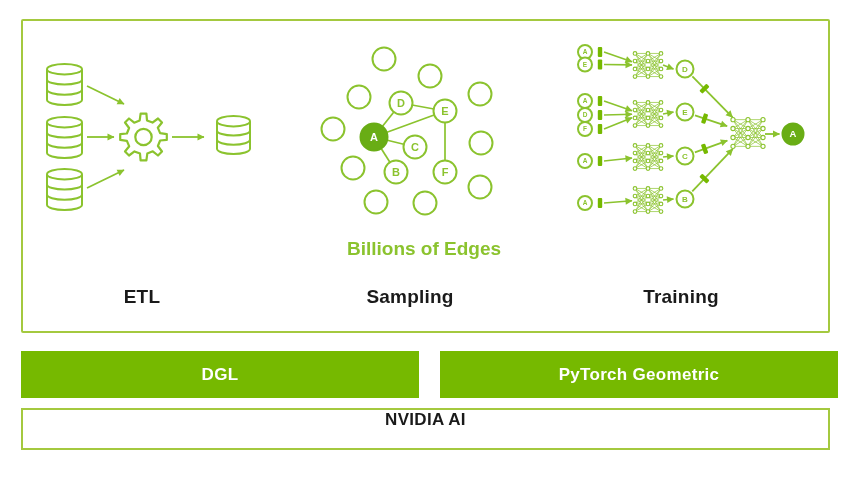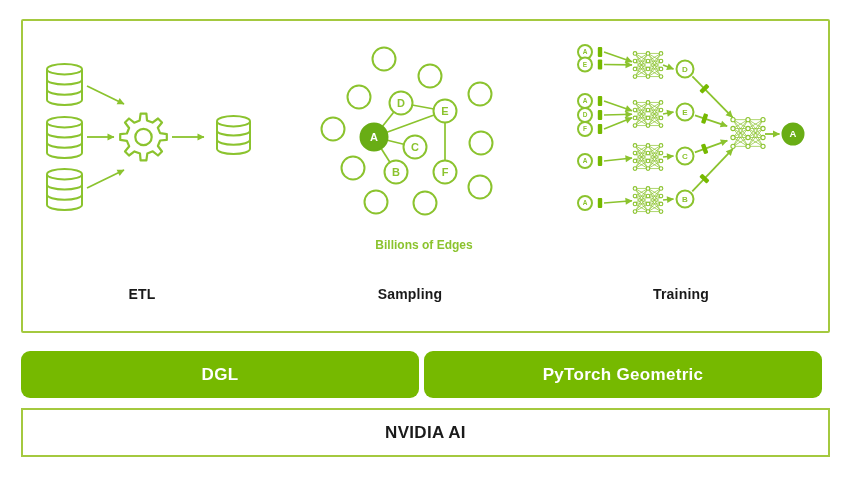--- a/index.html
+++ b/index.html
@@ -7,40 +7,40 @@
     width:850px;height:480px;position:relative;overflow:hidden;background:#ffffff;
     font-family:"Liberation Sans",sans-serif;
   }
   .main-box{
     position:absolute;left:21px;top:19px;width:809px;height:314px;
     border:2px solid #a4c93f;border-radius:2px;box-sizing:border-box;background:#fff;
   }
   #diagram{position:absolute;left:0;top:0;}
   .section-label{
     position:absolute;top:286px;width:160px;text-align:center;
-    font-size:14px;font-weight:700;color:#1a1a1a;letter-spacing:0.2px;
+    font-size:19px;font-weight:700;color:#1a1a1a;letter-spacing:0.2px;
   }
   #lbl-etl{left:62px;}
   #lbl-sampling{left:330px;}
   #lbl-training{left:601px;}
   .caption{
     position:absolute;left:324px;top:238px;width:200px;text-align:center;
-    font-size:12px;font-weight:600;color:#8bc32e;
+    font-size:19px;font-weight:600;color:#8bc32e;
   }
   .bar{
     position:absolute;top:351px;height:47px;display:flex;align-items:center;justify-content:center;
-    font-size:17px;font-weight:700;letter-spacing:0.3px;box-sizing:border-box;border-radius:9px;
+    font-size:17px;font-weight:700;letter-spacing:0.3px;box-sizing:border-box;
   }
   .bar.green{background:#76b900;color:#ffffff;}
   #bar-dgl{left:21px;width:398px;}
-  #bar-pyg{left:424px;width:398px;}
+  #bar-pyg{left:440px;width:398px;}
   #bar-nvidia{
-    position:absolute;left:21px;top:408px;width:809px;height:49px;
+    position:absolute;left:21px;top:408px;width:809px;height:42px;
     background:#ffffff;border:2px solid #a4c93f;box-sizing:border-box;
-    display:flex;align-items:center;justify-content:center;
+    display:flex;align-items:flex-start;justify-content:center;
     font-size:17px;font-weight:700;color:#1a1a1a;letter-spacing:0.3px;
   }
 </style>
 </head>
 <body>
 
 <div class="main-box"></div>
 
 <svg id="diagram" width="850" height="480" viewBox="0 0 850 480">
     <defs>

